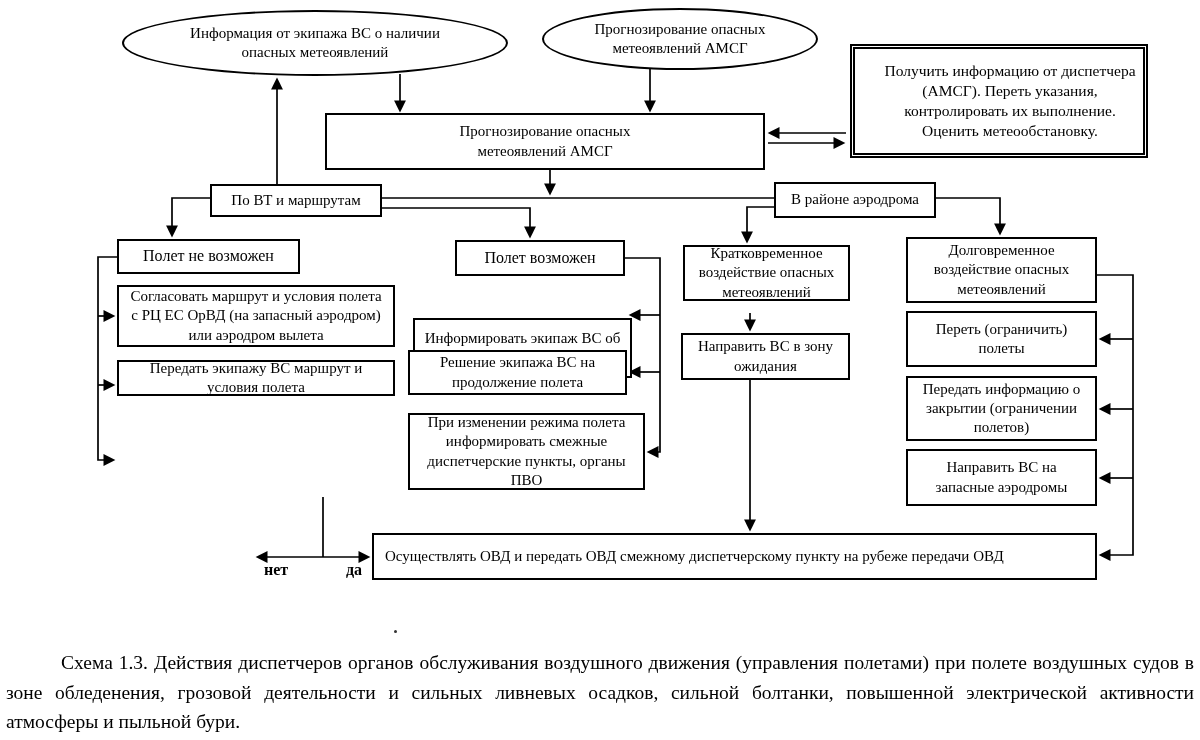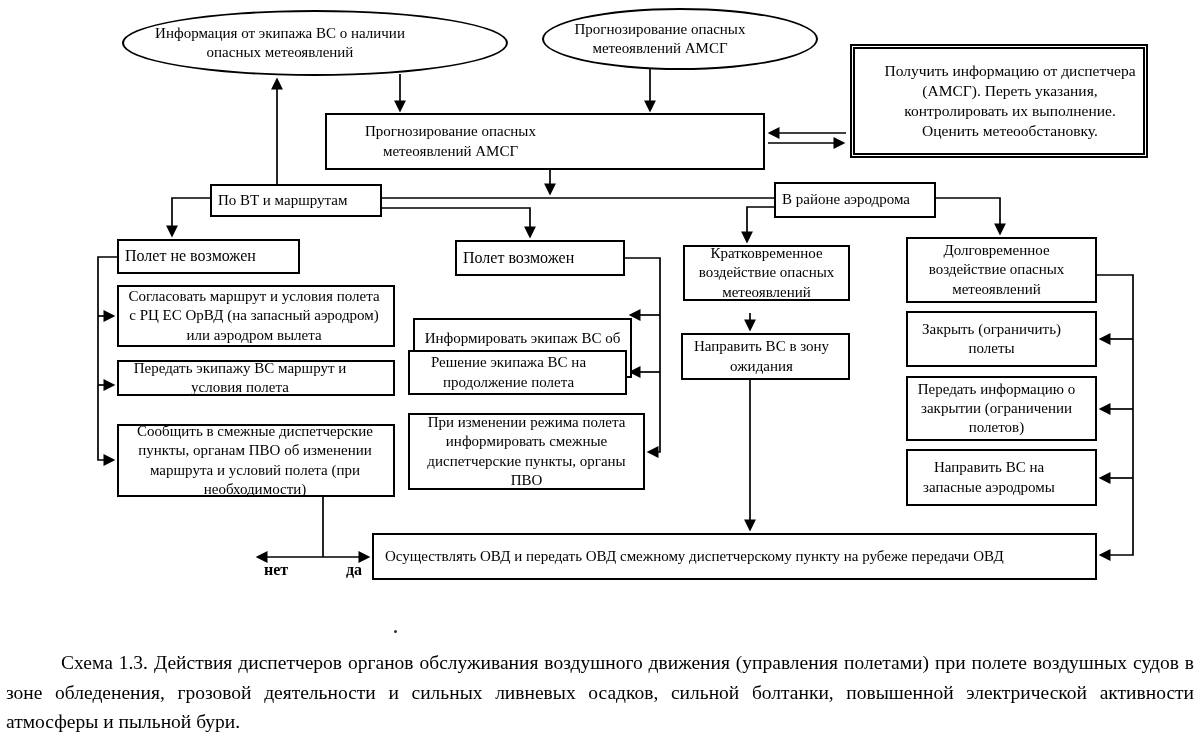--- a/index.html
+++ b/index.html
@@ -1,20 +1,20 @@
 <!DOCTYPE html>
 <html><head>
 <meta charset="utf-8">
 <style>
   html,body{margin:0;padding:0;background:#ffffff;}
   #page{position:relative;width:1200px;height:740px;background:#ffffff;overflow:hidden;
         font-family:"Liberation Serif","DejaVu Serif",serif;color:#000;}
   #wires{position:absolute;left:0;top:0;width:1200px;height:630px;}
   .node{position:absolute;box-sizing:border-box;border:2px solid #000;background:#fff;
-        display:flex;align-items:center;justify-content:flex-start;text-align:center;
+        display:flex;align-items:center;justify-content:center;text-align:center;
         font-size:15px;line-height:1.28;padding:2px 6px;}
   .node span{display:inline-block;}
   .ellipse{border-radius:50%;}
   .double{border:5px double #000;}
   .ovd{justify-content:flex-start;text-align:left;padding-left:11px;font-size:15px;}
   .edgelabel{position:absolute;font-weight:bold;font-size:16px;background:transparent;
         border:none;text-align:center;}
   #caption{position:absolute;left:6px;top:648px;width:1188px;font-size:19.5px;
         line-height:1.52;text-align:justify;text-indent:55px;}
   #speck{position:absolute;left:394px;top:630px;width:3px;height:3px;border-radius:50%;background:#333;}
@@ -89,23 +89,20 @@
   </div>
 
   <div class="node" style="left:117px;top:285px;width:278px;height:62px;">
     <span style="max-width:258px;">Согласовать маршрут и условия полета с РЦ ЕС ОрВД (на запасный аэродром) или аэродром вылета</span>
   </div>
 
   <div class="node" style="left:117px;top:360px;width:278px;height:36px;">
     <span style="max-width:230px;">Передать экипажу ВС маршрут и условия полета</span>
   </div>
 
-  <div class="node" style="left:117px;top:424px;width:278px;height:73px;">
-    <span style="max-width:260px;">Сообщить в смежные диспетчерские пункты, органам ПВО об изменении маршрута и условий полета (при необходимости)</span>
-  </div>
 
   <div class="node" style="left:455px;top:240px;width:170px;height:36px;font-size:16px;">
     <span>Полет возможен</span>
   </div>
 
   <div class="node" style="left:413px;top:290px;width:219px;height:60px;margin-top:28px;">
     <span style="max-width:205px;">Информировать экипаж ВС об опасных метеоявлениях</span>
   </div>
 
   <div class="node" style="left:408px;top:350px;width:219px;height:45px;">
@@ -122,21 +119,21 @@
 
   <div class="node" style="left:906px;top:237px;width:191px;height:66px;">
     <span style="max-width:165px;">Долговременное воздействие опасных метеоявлений</span>
   </div>
 
   <div class="node" style="left:681px;top:333px;width:169px;height:47px;">
     <span style="max-width:145px;">Направить ВС в зону ожидания</span>
   </div>
 
   <div class="node" style="left:906px;top:311px;width:191px;height:56px;">
-    <span style="max-width:155px;">Закрыть (ограничить) полеты</span>
+    <span style="max-width:155px;">Переть (ограничить) полеты</span>
   </div>
 
   <div class="node" style="left:906px;top:376px;width:191px;height:65px;">
     <span style="max-width:165px;">Передать информацию о закрытии (ограничении полетов)</span>
   </div>
 
   <div class="node" style="left:906px;top:449px;width:191px;height:57px;">
     <span style="max-width:150px;">Направить ВС на запасные аэродромы</span>
   </div>
 

